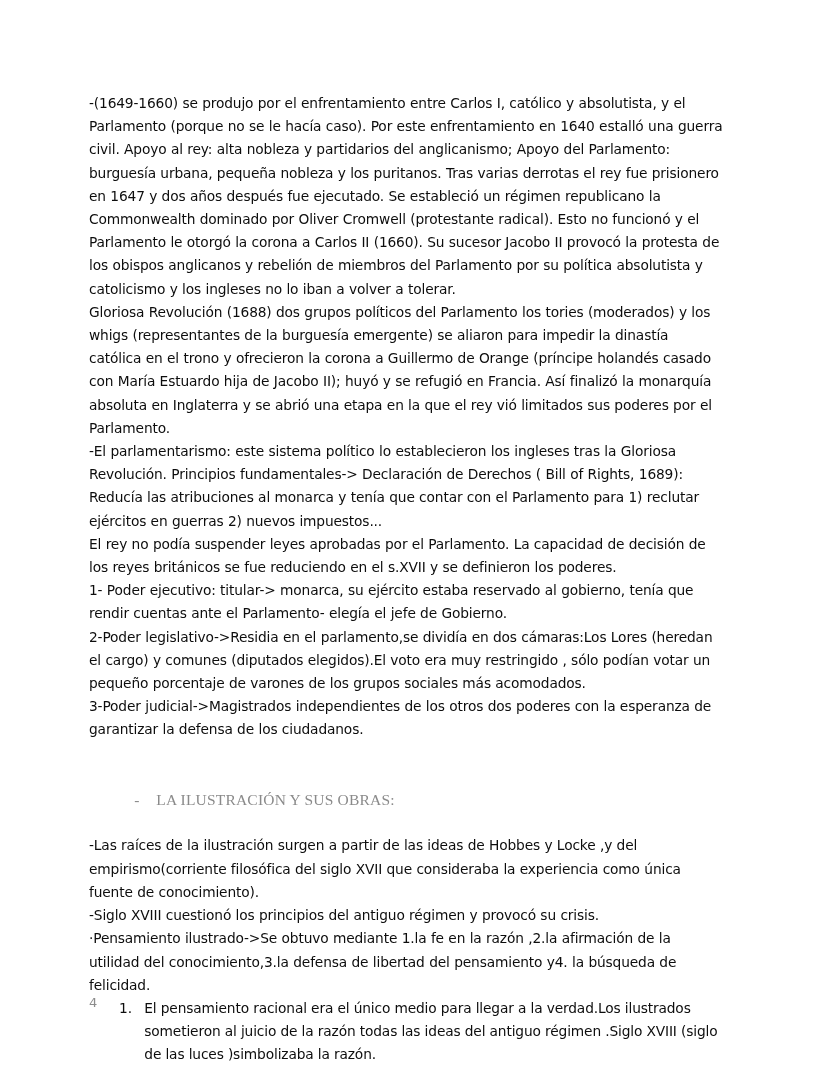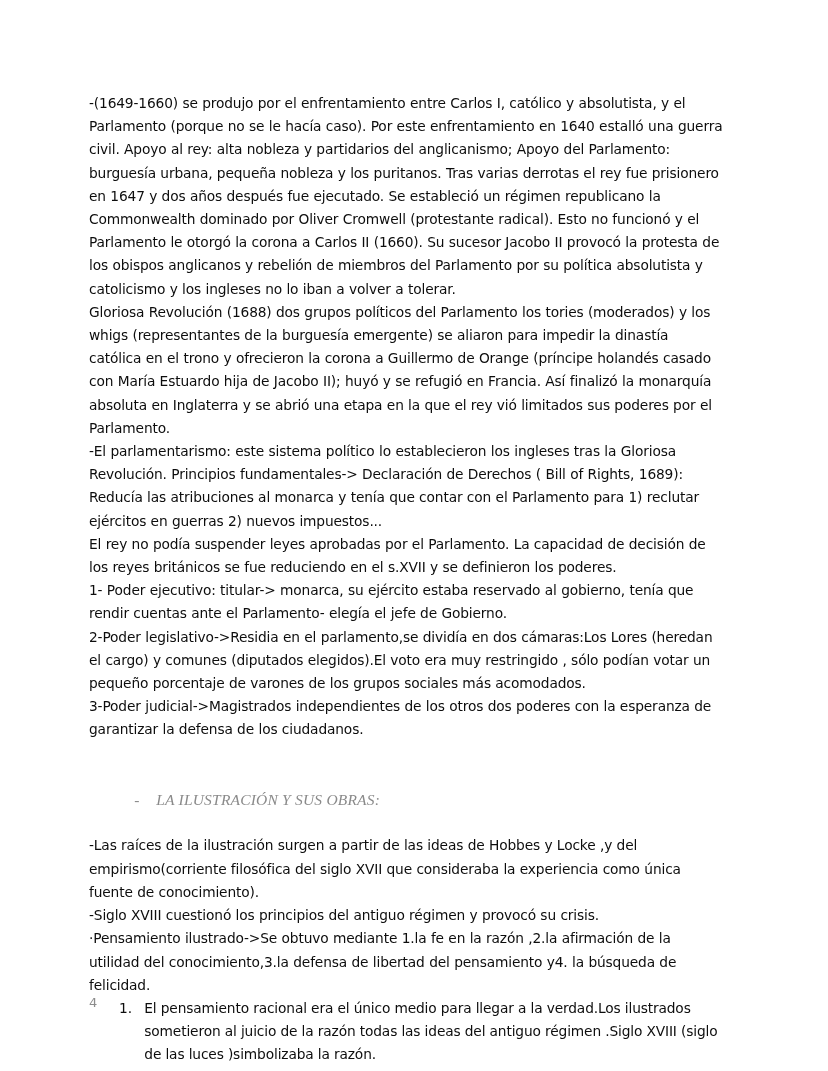--- a/index.html
+++ b/index.html
@@ -65,21 +65,20 @@
   .heading-dash {
     display: inline-block;
     width: 44px;
     padding-left: 22px;
     box-sizing: border-box;
     color: #8a8a8a;
   }
   .heading-text {
     color: #8a8a8a;
     letter-spacing: 0.2px;
-    font-style: italic;
   }
 
   .numbered-list {
     margin: 0;
     padding: 0;
     list-style: none;
   }
   .numbered-list li {
     position: relative;
     padding-left: 57px;

